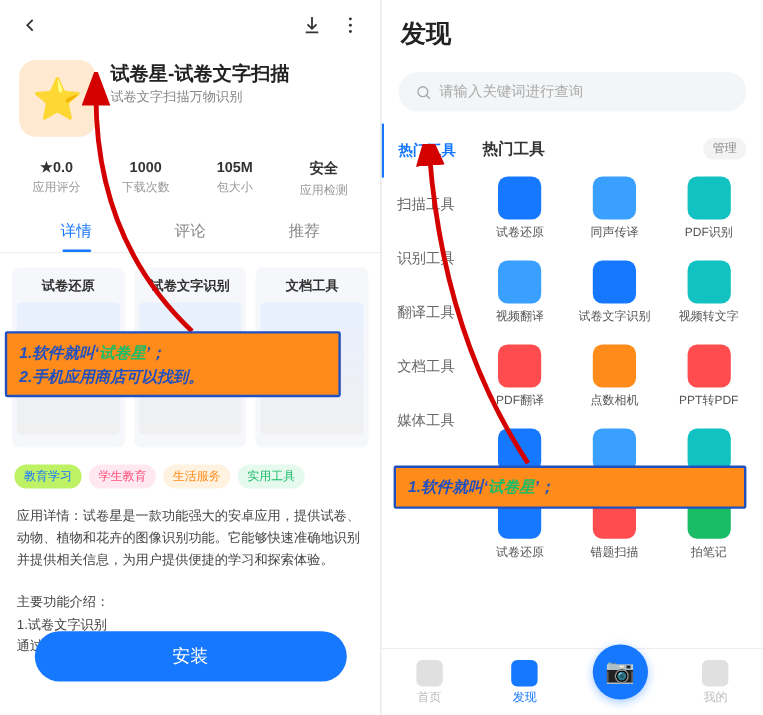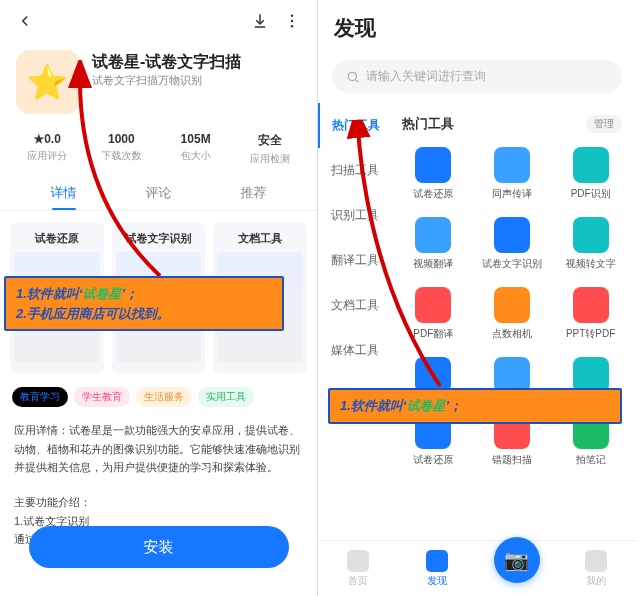--- a/index.html
+++ b/index.html
@@ -24,21 +24,21 @@
 .tabs { display: flex; border-bottom: 1px solid #eee; padding: 0 16px; }
 .tab { flex: 1; text-align: center; padding: 8px 0; font-size: 13px; color: #888; position: relative; }
 .tab.active { color: #1677ff; font-weight: 500; }
 .tab.active::after { content: ""; position: absolute; bottom: 0; left: 50%; transform: translateX(-50%); width: 24px; height: 2px; background: #1677ff; border-radius: 2px; }
 .cards { display: flex; gap: 8px; padding: 12px 10px 8px; }
 .card { flex: 1; background: #f5f7fa; border-radius: 6px; padding: 8px 4px; text-align: center; font-size: 10px; color: #555; height: 150px; overflow: hidden; position: relative; }
 .card-title { font-weight: 600; font-size: 11px; color: #333; margin-bottom: 4px; }
 .card-mock { margin-top: 6px; height: 110px; background: linear-gradient(#e8f0ff,#f0f0f0); border-radius: 4px; }
 .tags { display: flex; gap: 6px; padding: 6px 12px; flex-wrap: wrap; }
 .tag { font-size: 10px; padding: 3px 8px; border-radius: 10px; }
-.tag-blue { color: #1677ff; background: #000000; }
+.tag-blue { color: #1677ff; background: #bef264; }
 .tag-pink { color: #ff4d7a; background: #ffe8ef; }
 .tag-orange { color: #ff8c1a; background: #fff2e0; }
 .tag-green { color: #1abc66; background: #e5f9ef; }
 .desc { padding: 8px 14px; font-size: 11px; color: #444; line-height: 1.7; }
 .install-btn { position: absolute; bottom: 28px; left: 50%; transform: translateX(-50%); width: 260px; height: 42px; background: #1677ff; color: #fff; border-radius: 21px; display: flex; align-items: center; justify-content: center; font-size: 15px; }
 
 
 .r-header { padding: 14px 16px 10px; }
 .r-title { font-size: 21px; font-weight: 700; color: #222; }
 .search-bar { margin: 8px 14px 10px; background: #f3f5f7; border-radius: 18px; padding: 8px 14px; font-size: 12px; color: #aaa; display: flex; align-items: center; gap: 6px; }

